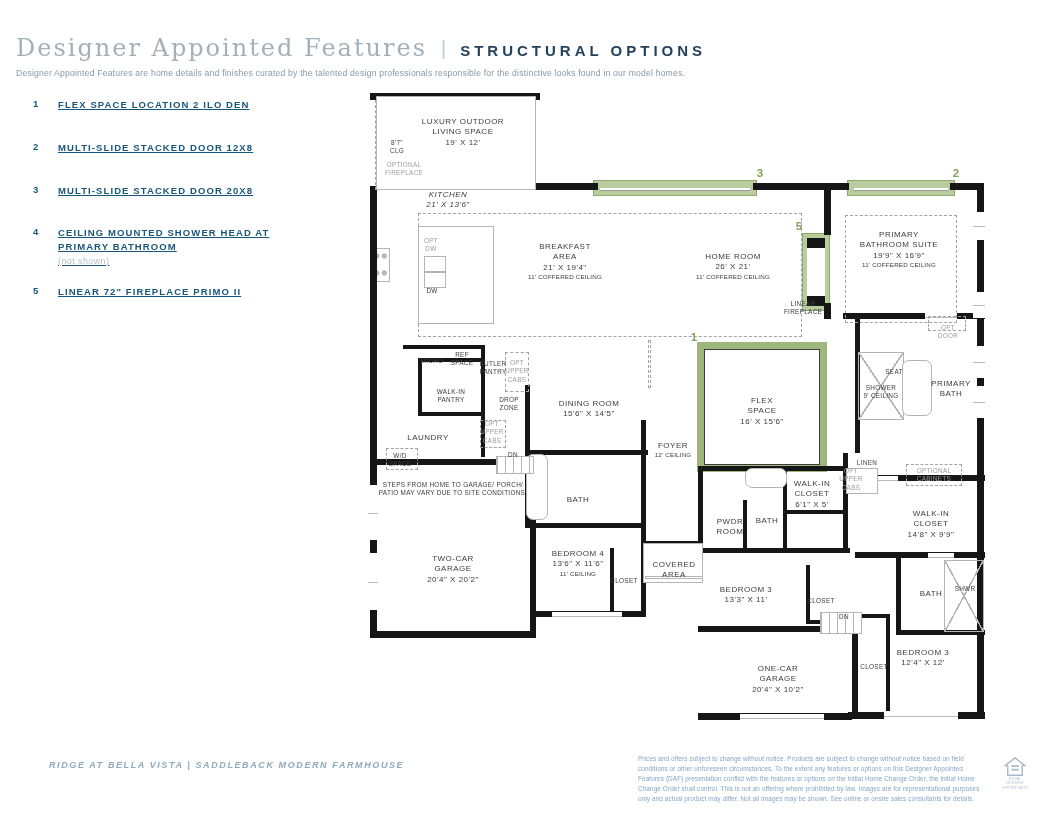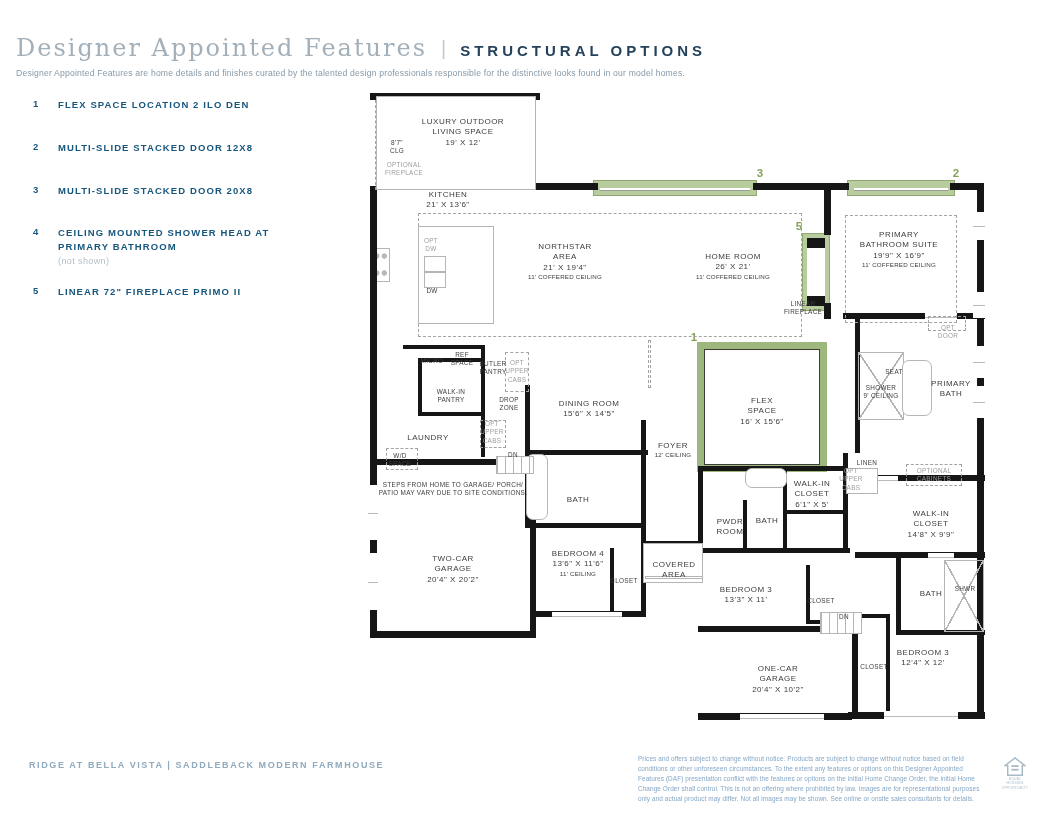--- a/index.html
+++ b/index.html
@@ -10,21 +10,21 @@
   .hdr-row{display:flex;align-items:baseline;gap:14px;}
   .t-serif{font-family:"DejaVu Serif",serif;font-size:24px;letter-spacing:2px;color:#a3b0ba;font-weight:400;}
   .t-div{color:#c3ccd3;font-size:20px;font-weight:300;position:relative;top:-1px;}
   .t-caps{font-size:15px;font-weight:700;letter-spacing:4px;color:#24425c;}
   .t-sub{margin-top:6px;font-size:8.6px;color:#8699a8;letter-spacing:.2px;}
   
   .feats{position:absolute;left:33px;top:98px;width:278px;}
   .feat{display:flex;gap:15px;margin-bottom:29px;}
   .feat:nth-child(4){margin-bottom:17px;}
   .fnum{font-size:9.5px;font-weight:700;color:#17567d;width:10px;flex:0 0 auto;}
-  .ftext{font-size:9.5px;font-weight:700;color:#17567d;letter-spacing:1.1px;line-height:1.45;}
+  .ftext{font-size:9.5px;font-weight:700;color:#17567d;letter-spacing:1.1px;line-height:1.45;text-decoration:underline;}
   .fnote{font-weight:400;color:#b3bfc7;letter-spacing:.4px;font-size:9px;margin-top:1px;}
   .fnote:empty{display:none;}
   
   .plan{position:absolute;left:0;top:0;width:1055px;height:815px;}
   .w{position:absolute;background:#161616;}
   .win{position:absolute;background:#fff;}
   .win::after{content:"";position:absolute;left:0;right:0;top:50%;height:1px;background:#b9b9b9;}
   .dash{position:absolute;border:1px dashed #a3a3a3;}
   .gy{position:absolute;border:1px solid #b5b5b5;background:#fff;}
   .gy.r{border-radius:7px;}
@@ -45,21 +45,21 @@
   
   .gbar{position:absolute;background:#b9cc9e;border:1px solid #8fa870;}
   .gbar::after{content:"";position:absolute;left:6px;right:6px;top:50%;height:2px;background:#fff;box-shadow:0 1px 0 #9b9b9b;}
   .gfire{position:absolute;background:#b9cc9e;border:1px solid #8fa870;}
   .gfire .blk{position:absolute;left:4px;right:4px;height:10px;background:#161616;}
   .gfire .mid{position:absolute;left:4px;right:4px;top:14px;bottom:14px;background:#fff;}
   .gflex{position:absolute;border:7px solid #9db77d;outline:1px solid #3c3c3c;outline-offset:-8px;}
   .callout{position:absolute;transform:translate(-50%,-50%);font-size:11.5px;font-weight:700;color:#84a259;}
   .arrow{position:absolute;width:0;height:0;border-left:6px solid transparent;border-right:6px solid transparent;border-bottom:9px solid #161616;}
   
-  .foot{position:absolute;left:29px;top:758px;font-size:9px;font-weight:700;letter-spacing:1.6px;color:#8fa9bd;line-height:1.75;}
+  .foot{position:absolute;left:49px;top:758px;font-size:9px;font-weight:700;letter-spacing:1.6px;color:#8fa9bd;line-height:1.75;font-style:italic;}
   .legal{position:absolute;left:638px;top:754px;width:348px;font-size:6.4px;color:#84a6c6;line-height:1.55;letter-spacing:.1px;}
   .eho{position:absolute;left:1000px;top:757px;width:30px;text-align:center;color:#a9bac7;}
   .eho svg{display:block;margin:0 auto;}
   .eho .cap{font-size:3.4px;letter-spacing:.2px;color:#a9bac7;line-height:1.3;}
 </style>
 </head>
 <body>
 
 <div class="page">
 
@@ -209,33 +209,33 @@
         <div>19' X 12'</div>
       </div>
       <div class="rlabel s" style="left: 397px; top: 147px;">
         <div>8'7"</div>
         <div>CLG</div>
       </div>
       <div class="rlabel s g" style="left: 404px; top: 169px;">
         <div>OPTIONAL</div>
         <div>FIREPLACE</div>
       </div>
-      <div class="rlabel" style="left: 448px; top: 200px;">
+      <div class="rlabel" style="left: 448px; top: 200px; font-style: italic;">
         <div>KITCHEN</div>
         <div>21' X 13'6"</div>
       </div>
       <div class="rlabel s g" style="left: 431px; top: 245px;">
         <div>OPT</div>
         <div>DW</div>
       </div>
       <div class="rlabel s" style="left: 432px; top: 291px;">
         <div>DW</div>
       </div>
       <div class="rlabel" style="left: 565px; top: 262px;">
-        <div>NORTHSTAR</div>
+        <div>BREAKFAST</div>
         <div>AREA</div>
         <div>21' X 19'4"</div>
         <div class="tiny">11' COFFERED CEILING</div>
       </div>
       <div class="rlabel" style="left: 733px; top: 266px;">
         <div>HOME ROOM</div>
         <div>26' X 21'</div>
         <div class="tiny">11' COFFERED CEILING</div>
       </div>
       <div class="rlabel" style="left: 899px; top: 250px;">

